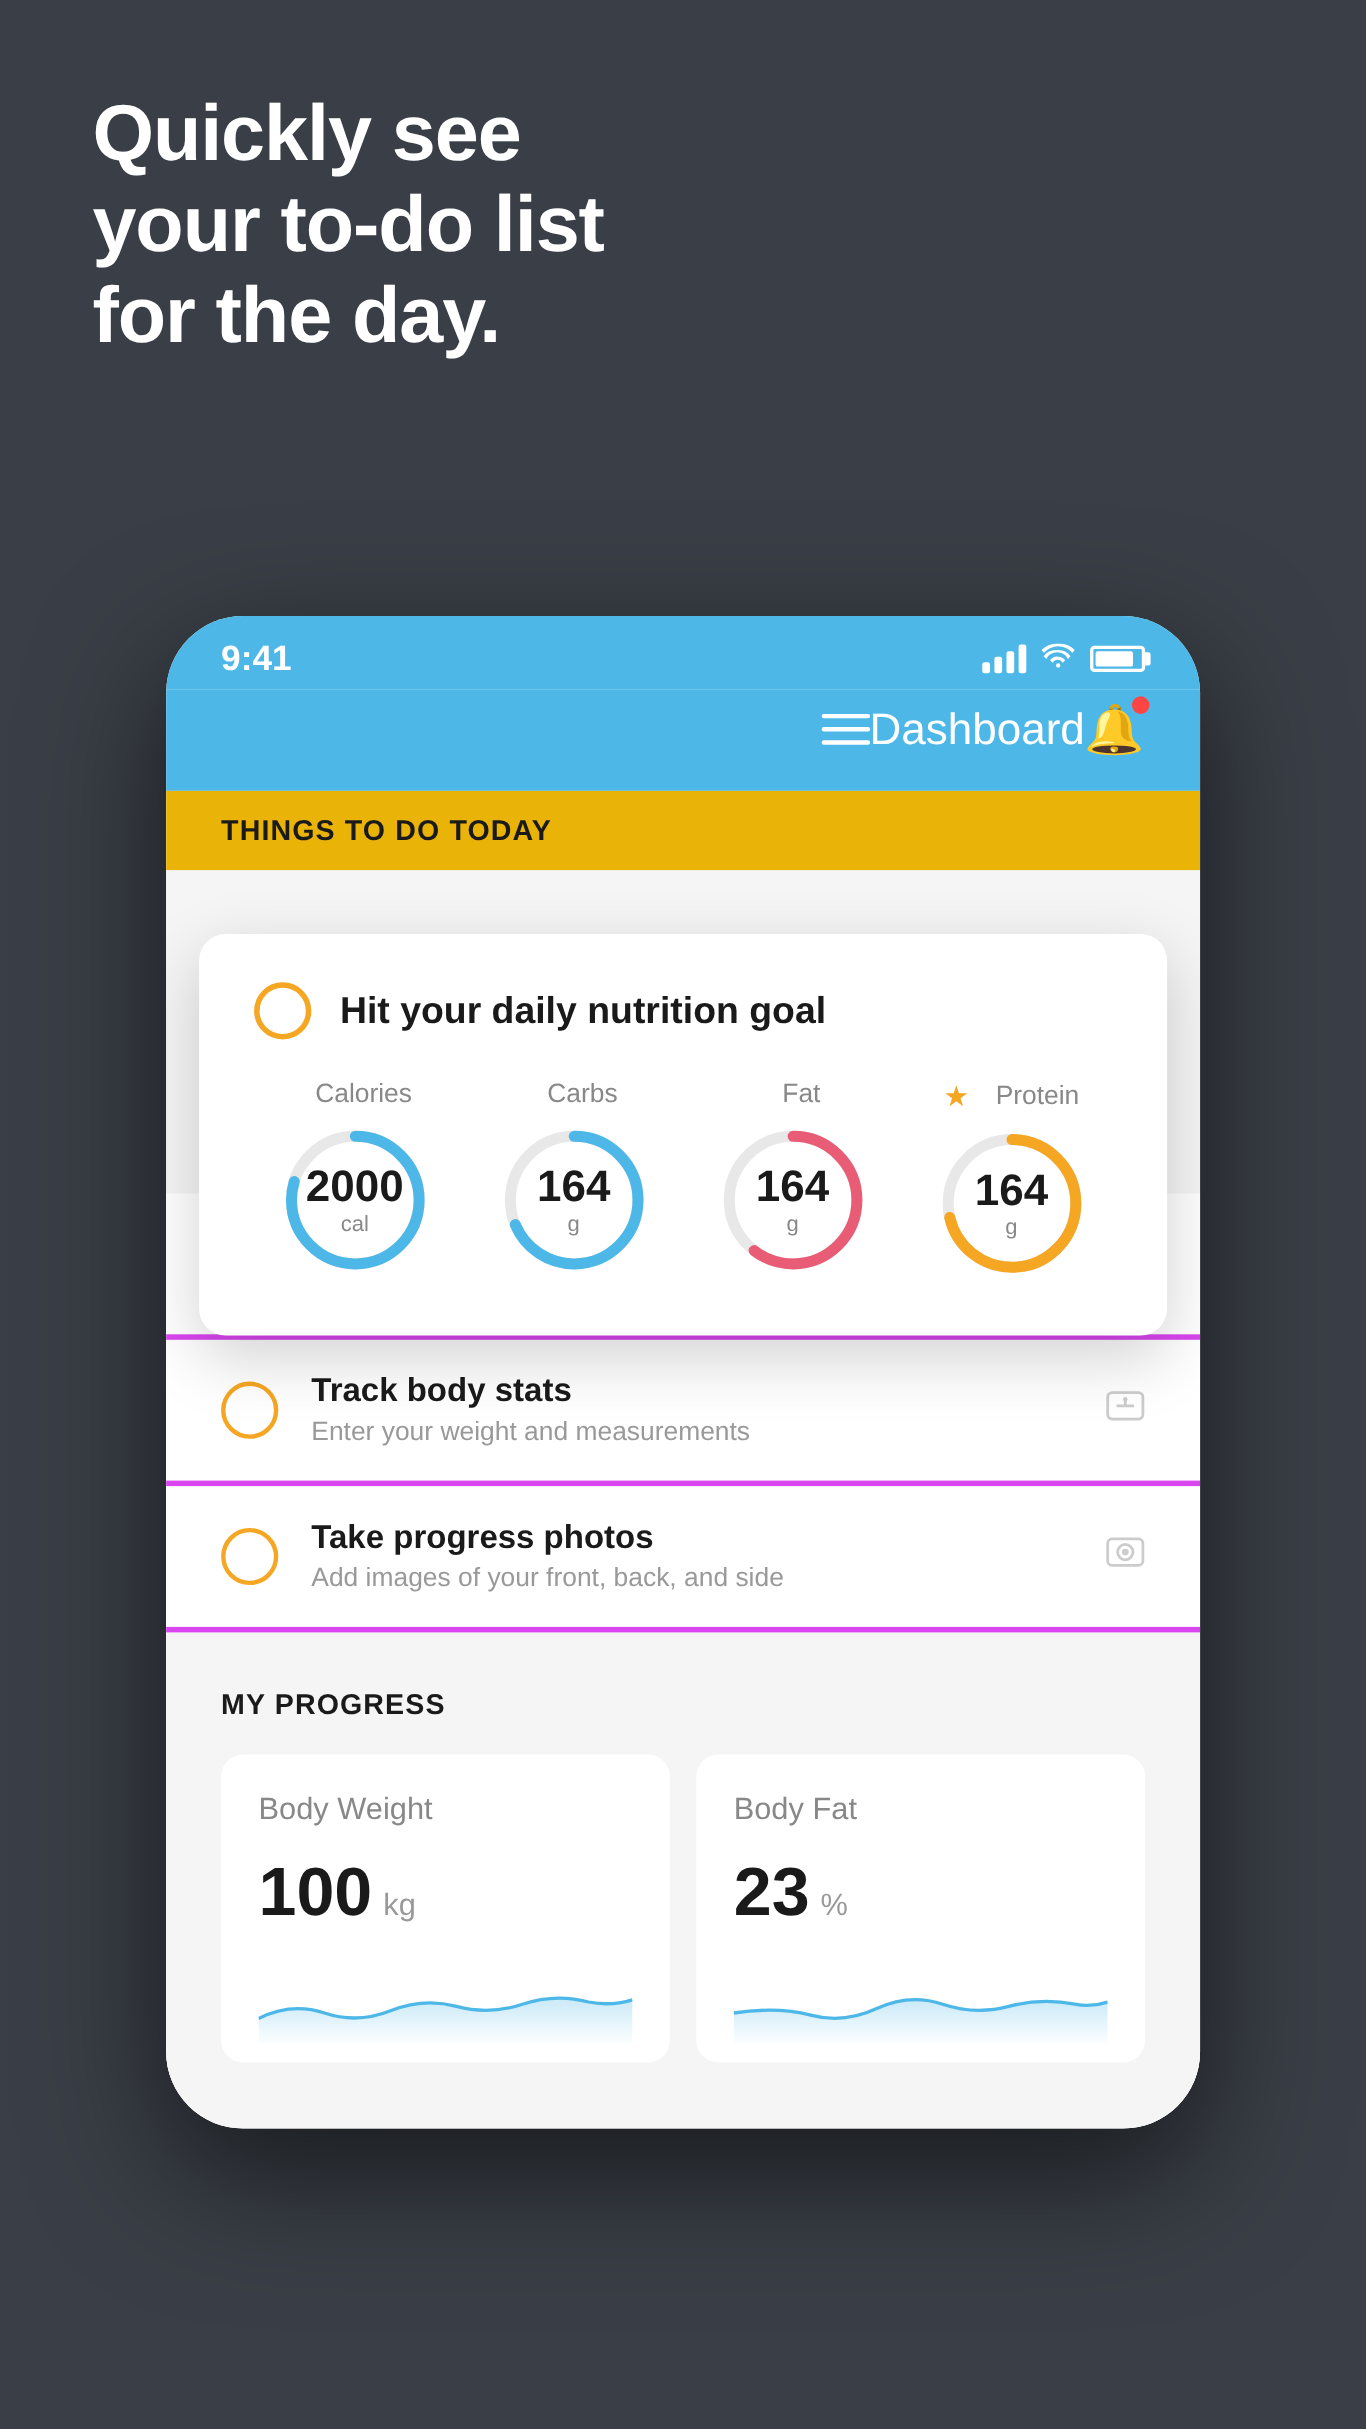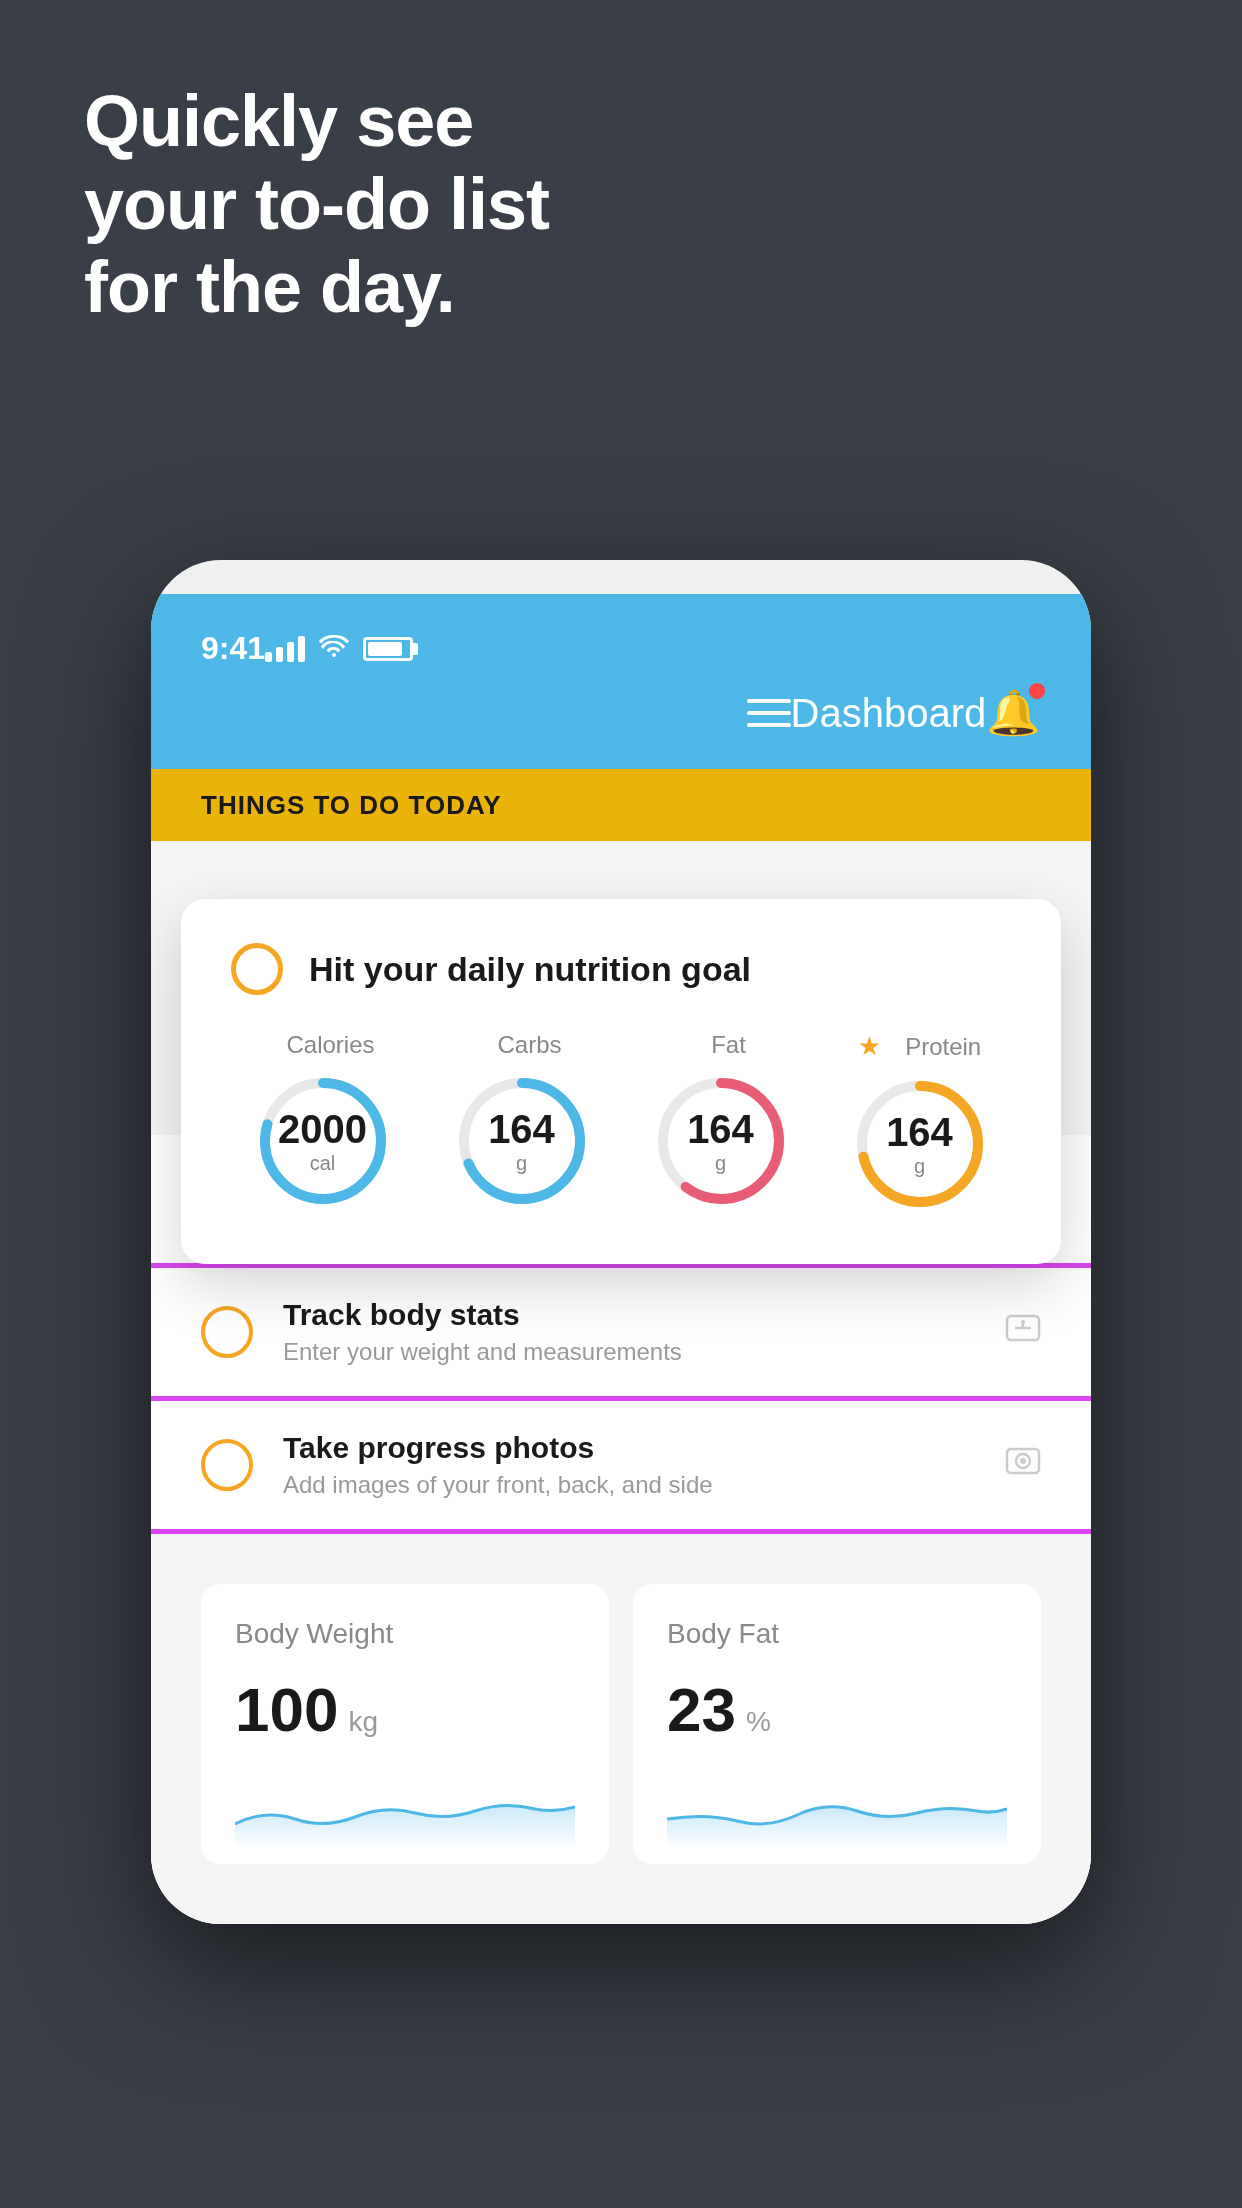--- a/index.html
+++ b/index.html
@@ -34,24 +34,24 @@
       width: 940px;
       background: #f0f0f0;
       border-radius: 70px;
       overflow: hidden;
       box-shadow: 0 40px 120px rgba(0,0,0,0.6);
     }
 
     
     .status-bar {
       background: #4db8e8;
-      padding: 36px 50px 10px;
-      display: flex;
-      align-items: center;
-      margin-top: 34px;
+      padding: 20px 50px 10px;
+      display: flex;
+      justify-content: space-between;
+      align-items: center;
     }
 
     .status-time {
       color: #ffffff;
       font-size: 32px;
       font-weight: 600;
     }
 
     .status-icons {
       display: flex;
@@ -570,20 +570,21 @@
             <rect x="2" y="6" width="32" height="24" rx="4"></rect>
             <circle cx="18" cy="18" r="7"></circle>
             <circle cx="18" cy="18" r="3" fill="#ccc" stroke="none"></circle>
           </svg>
         </span>
       </div>
 
     </div>
 
     <div class="progress-section">
+      <div class="progress-title">MY PROGRESS</div>
       <div class="progress-cards">
 
         <div class="progress-card">
           <div class="progress-card-title">Body Weight</div>
           <div class="progress-value">
             <span class="progress-number">100</span>
             <span class="progress-unit">kg</span>
           </div>
           <svg class="wave-chart" viewBox="0 0 340 80" preserveAspectRatio="none">
             <defs>

